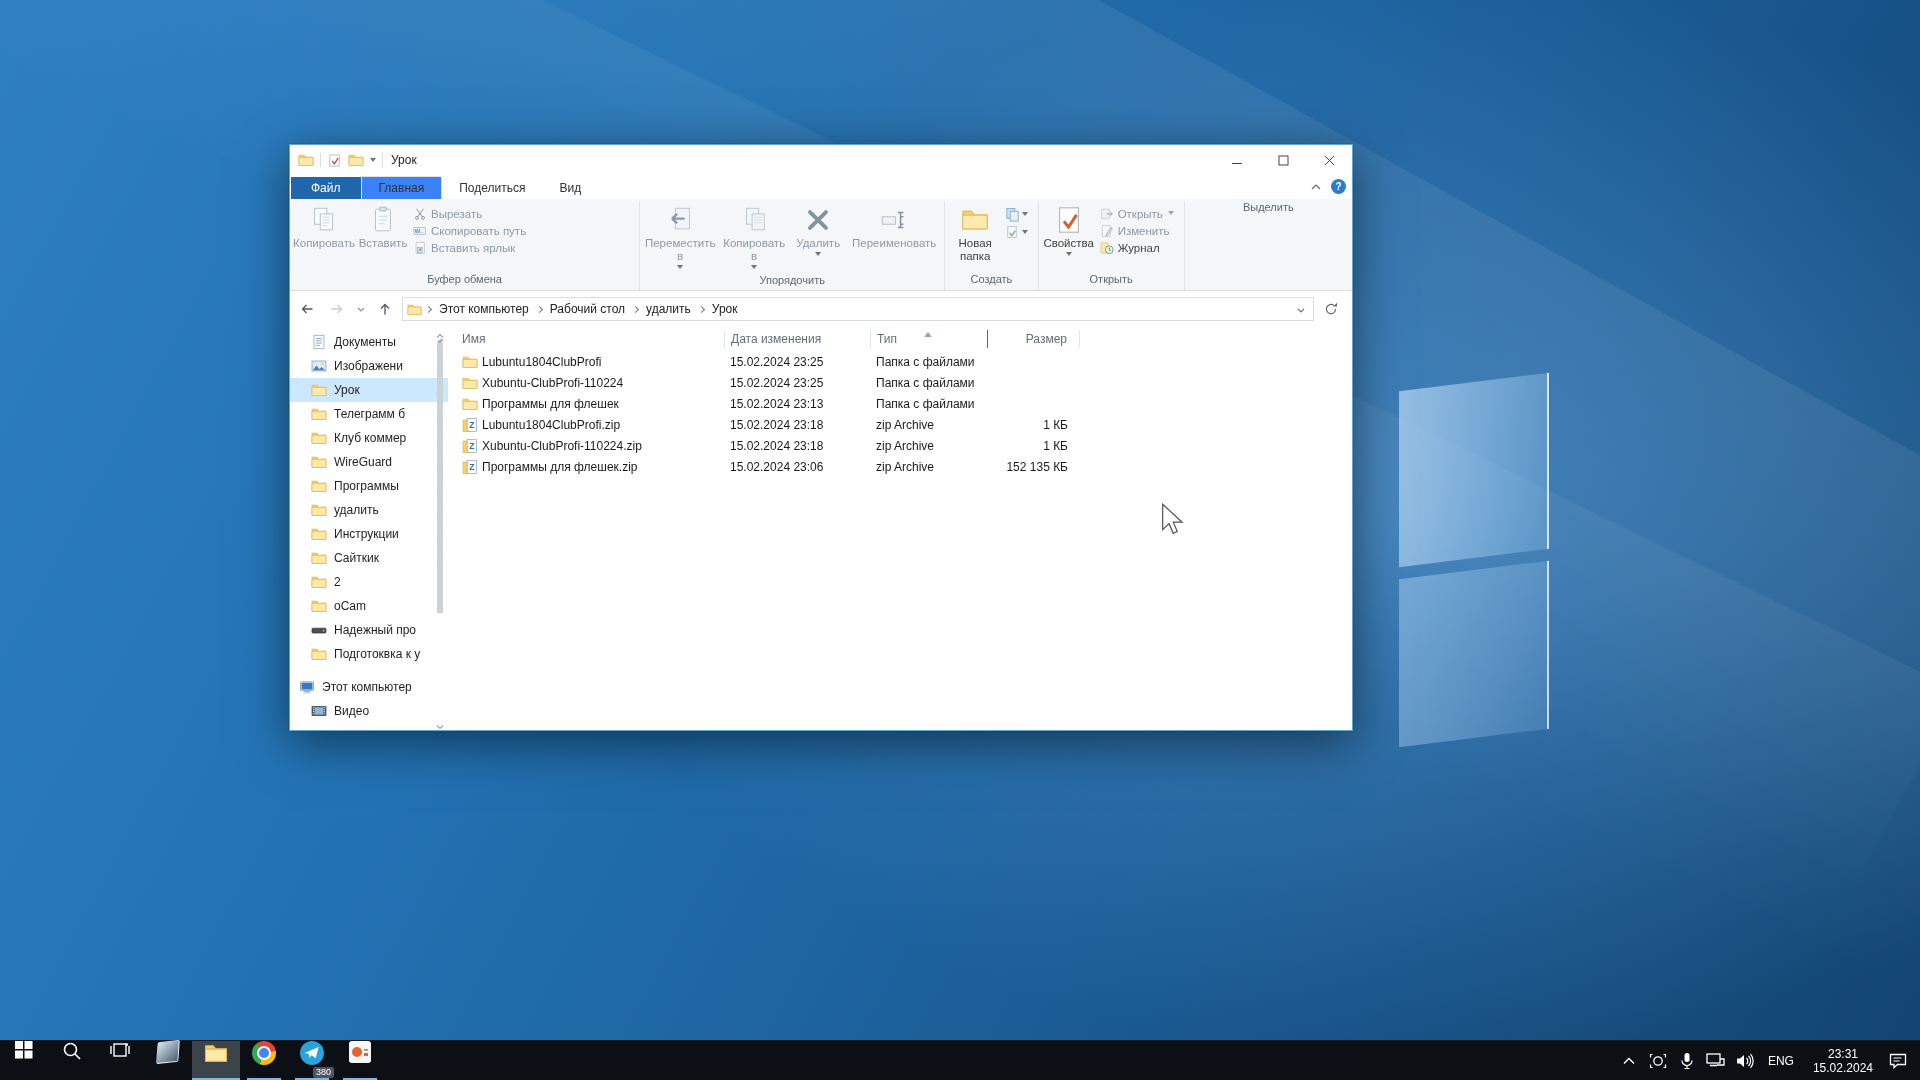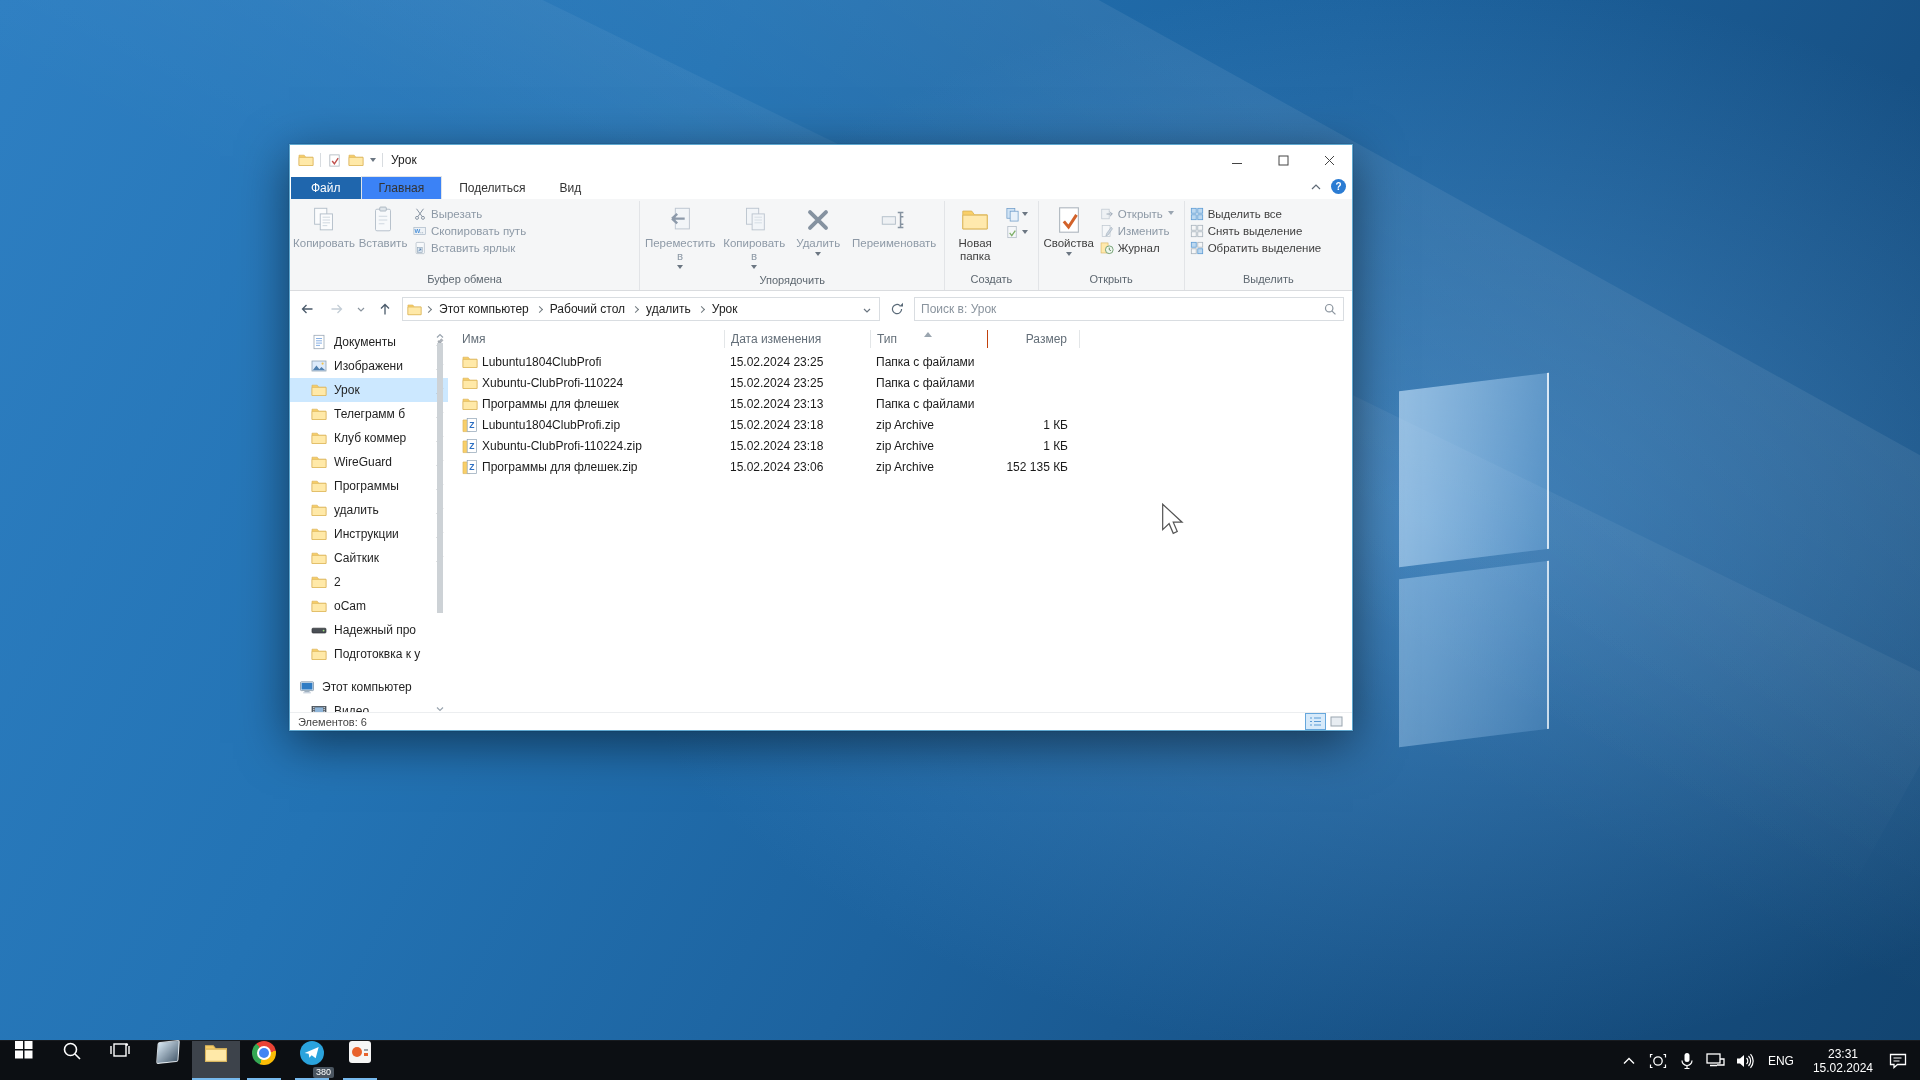--- a/index.html
+++ b/index.html
@@ -480,42 +480,20 @@
                 <use href="#i-history16"></use>
               </svg>
             <span>Журнал</span>
           </div>
         </div>
       </div>
       <div class="rlabel">Открыть</div>
     </div>
 
     <div class="rgroup" style="width:172px; border-right:none">
-      <div class="rbody">
-        <div class="smallcol">
-          <div class="sbtn">
-            <svg viewBox="0 0 16 16">
-                <use href="#i-selall"></use>
-              </svg>
-            <span>Выделить все</span>
-          </div>
-          <div class="sbtn">
-            <svg viewBox="0 0 16 16">
-                <use href="#i-selnone"></use>
-              </svg>
-            <span>Снять выделение</span>
-          </div>
-          <div class="sbtn">
-            <svg viewBox="0 0 16 16">
-                <use href="#i-selinv"></use>
-              </svg>
-            <span>Обратить выделение</span>
-          </div>
-        </div>
-      </div>
       <div class="rlabel">Выделить</div>
     </div>
   </div>
 
   <div class="addressrow">
     <div class="navbtn">
       <svg width="16" height="16">
           <path d="M13.5 8H3.5M7.5 4L3.5 8l4 4" fill="none" stroke="#4a5a6a" stroke-width="1.3"></path>
         </svg>
     </div>
@@ -551,27 +529,20 @@
             <polyline points="1,1 4,4 7,1" fill="none" stroke="#6a7580" stroke-width="1.2"></polyline>
           </svg>
       </span>
     </div>
     <div class="navbtn">
       <svg width="16" height="16" viewBox="0 0 16 16">
         <path d="M12.6 8A4.6 4.6 0 1 1 11 4.6" fill="none" stroke="#5a6a78" stroke-width="1.2"></path>
         <polygon points="10.2,5.6 14,5.6 14,1.8" fill="#5a6a78"></polygon>
       </svg>
     </div>
-    <div class="searchbox">
-      <input type="text" placeholder="Поиск в: Урок" style="">
-      <svg width="13" height="13" viewBox="0 0 14 14">
-        <circle cx="5.6" cy="5.6" r="4" fill="none" stroke="#8a949e" stroke-width="1.3"></circle>
-        <path d="M8.7 8.7l3.6 3.6" stroke="#8a949e" stroke-width="1.3"></path>
-      </svg>
-    </div>
   </div>
 
   <div class="main">
 
     <div class="sidebar">
       <div class="sb-item">
         <svg class="fi" viewBox="0 0 16 16">
             <use href="#i-doc"></use>
           </svg>
         <span class="sb-label">Документы</span>
@@ -783,37 +754,20 @@
             </svg>
           <span>Программы для флешек.zip</span>
         </div>
         <div class="fc date">15.02.2024 23:06</div>
         <div class="fc type">zip Archive</div>
         <div class="fc size">152 135 КБ</div>
       </div>
     </div>
   </div>
 
-  <div class="statusbar">
-    <span>Элементов: 6</span>
-    <div class="viewbtns">
-      <div class="vbtn on">
-        <svg width="13" height="11">
-            <g stroke="#5b9bd5" stroke-width="1.2">
-          <path d="M1 2h2M5 2h7M1 5.5h2M5 5.5h7M1 9h2M5 9h7"></path>
-            </g>
-          </svg>
-      </div>
-      <div class="vbtn">
-        <svg width="13" height="11">
-            <rect x="1" y="1" width="11" height="9" fill="#e8edf2" stroke="#9aa5af" stroke-width="1"></rect>
-          </svg>
-      </div>
-    </div>
-  </div>
 </div>
 
 <div class="cursor">
   <svg width="26" height="34" viewBox="0 0 20 28">
     <polygon points="1.5,1 1.5,22 6.8,17 10.2,25 13.5,23.5 10.2,15.8 17.5,15.8" fill="#fff" stroke="#555" stroke-width="1"></polygon>
   </svg>
 </div>
 
 <div class="taskbar">
   <div class="tslot">

